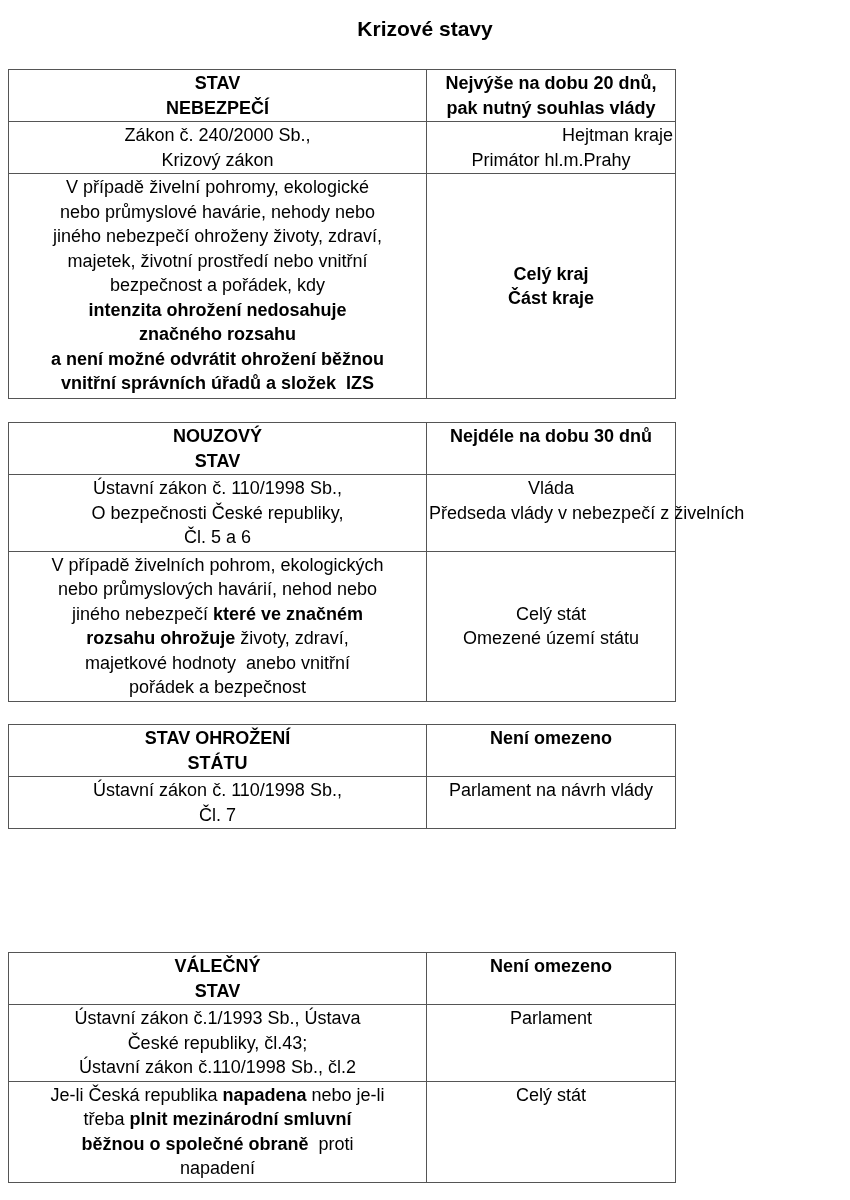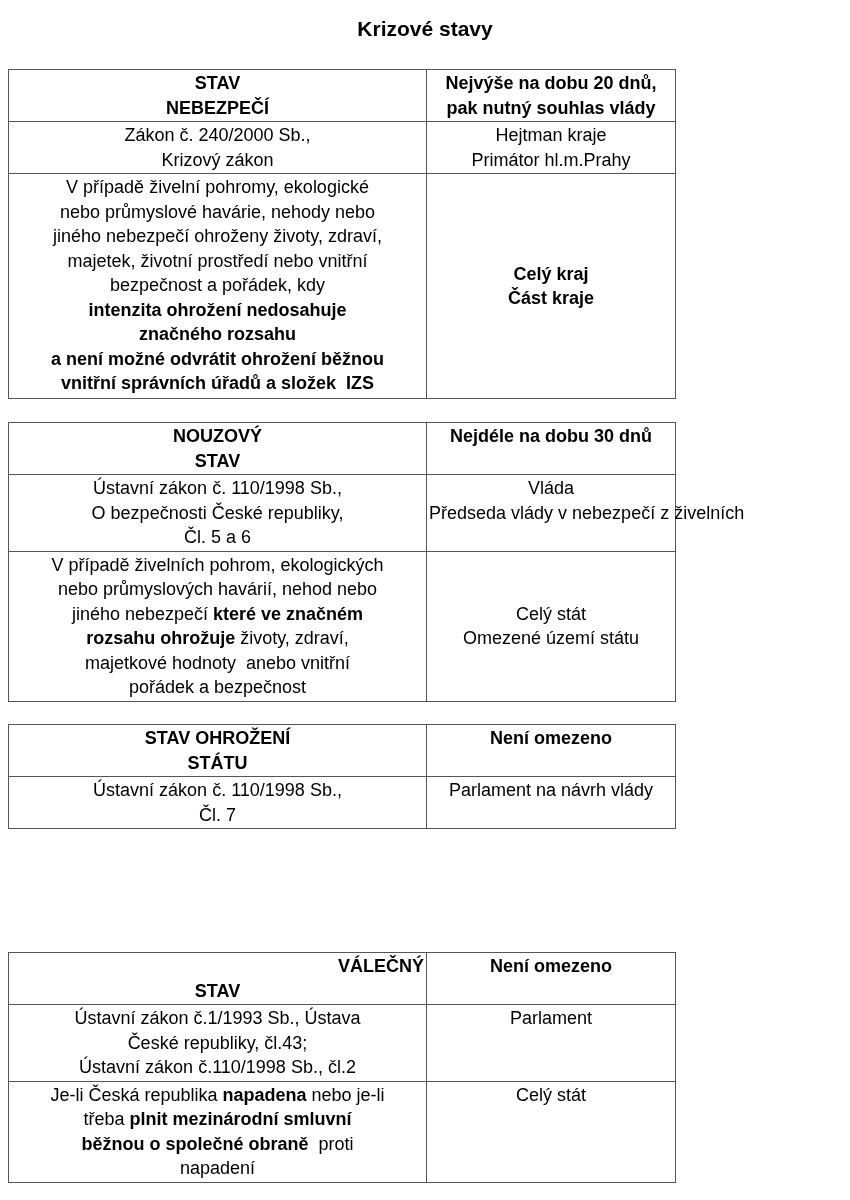--- a/index.html
+++ b/index.html
@@ -44,21 +44,21 @@
       <span class="line" style="white-space: pre;">Nejvýše na dobu 20 dnů,</span>
       <span class="line" style="white-space: pre;">pak nutný souhlas vlády</span>
     </td>
   </tr>
   <tr class="r2">
     <td class="l">
       <span class="line" style="white-space: pre;">Zákon č. 240/2000 Sb.,</span>
       <span class="line" style="white-space: pre;">Krizový zákon</span>
     </td>
     <td>
-      <span class="line" style="white-space: pre;">Hejtman kraje</span>
+      <span class="line" style="white-space: pre; text-align: right;">Hejtman kraje</span>
       <span class="line" style="white-space: pre;">Primátor hl.m.Prahy</span>
     </td>
   </tr>
   <tr class="r3">
     <td class="l">
       <span class="line" style="white-space: pre;">V případě živelní pohromy, ekologické</span>
       <span class="line" style="white-space: pre;">nebo průmyslové havárie, nehody nebo</span>
       <span class="line" style="white-space: pre;">jiného nebezpečí ohroženy životy, zdraví,</span>
       <span class="line" style="white-space: pre;">majetek, životní prostředí nebo vnitřní</span>
       <span class="line" style="white-space: pre;">bezpečnost a pořádek, kdy</span>
@@ -134,21 +134,21 @@
       <span class="line" style="white-space: pre;">Parlament na návrh vlády</span>
     </td>
   </tr>
 </tbody>
   </table>
 
 <table class="st" id="t4">
   <tbody>
       <tr class="r1">
     <td class="l b">
-      <span class="line" style="white-space: pre; text-align: right;">VÁLEČNÝ</span>
+      <span class="line" style="white-space: pre;">VÁLEČNÝ</span>
       <span class="line" style="white-space: pre;">STAV</span>
     </td>
     <td class="b">
       <span class="line" style="white-space: pre;">Není omezeno</span>
     </td>
   </tr>
   <tr class="r2">
     <td class="l">
       <span class="line" style="white-space: pre;">Ústavní zákon č.1/1993 Sb., Ústava</span>
       <span class="line" style="white-space: pre;">České republiky, čl.43;</span>

